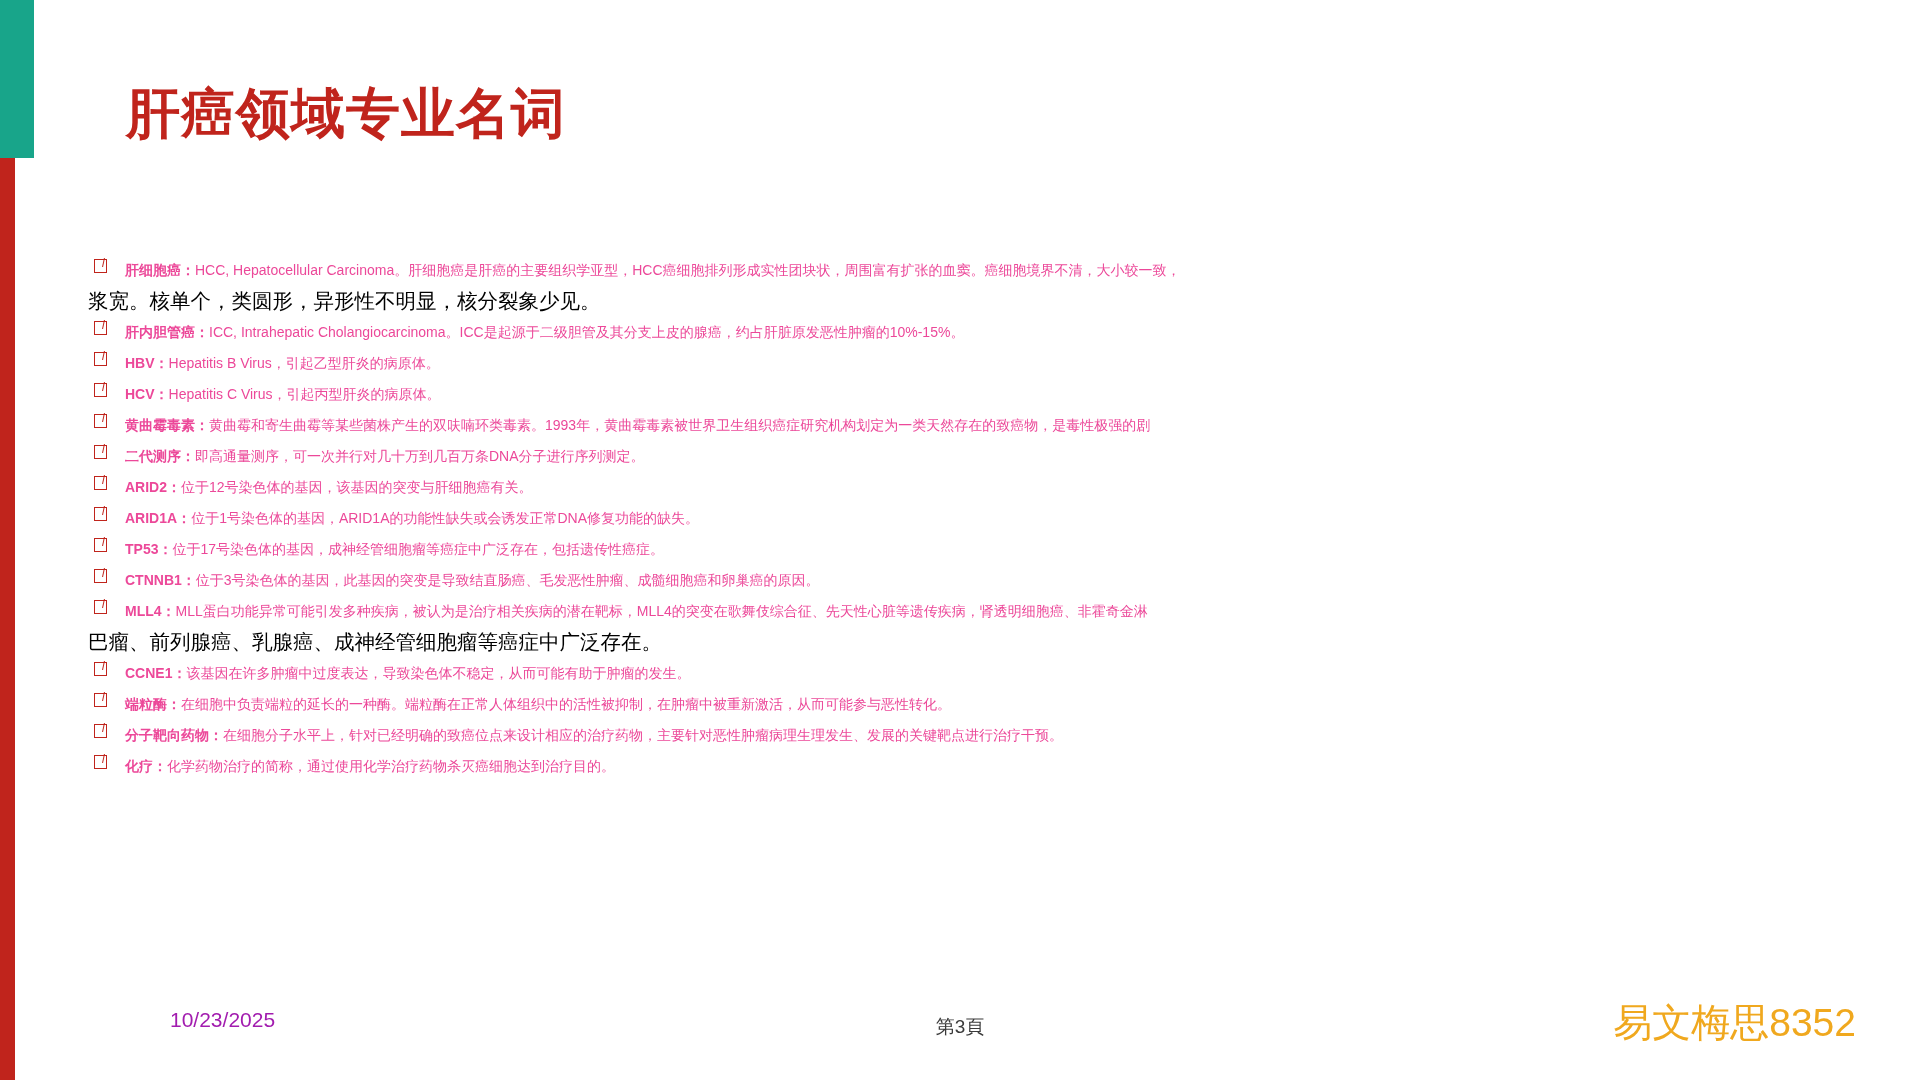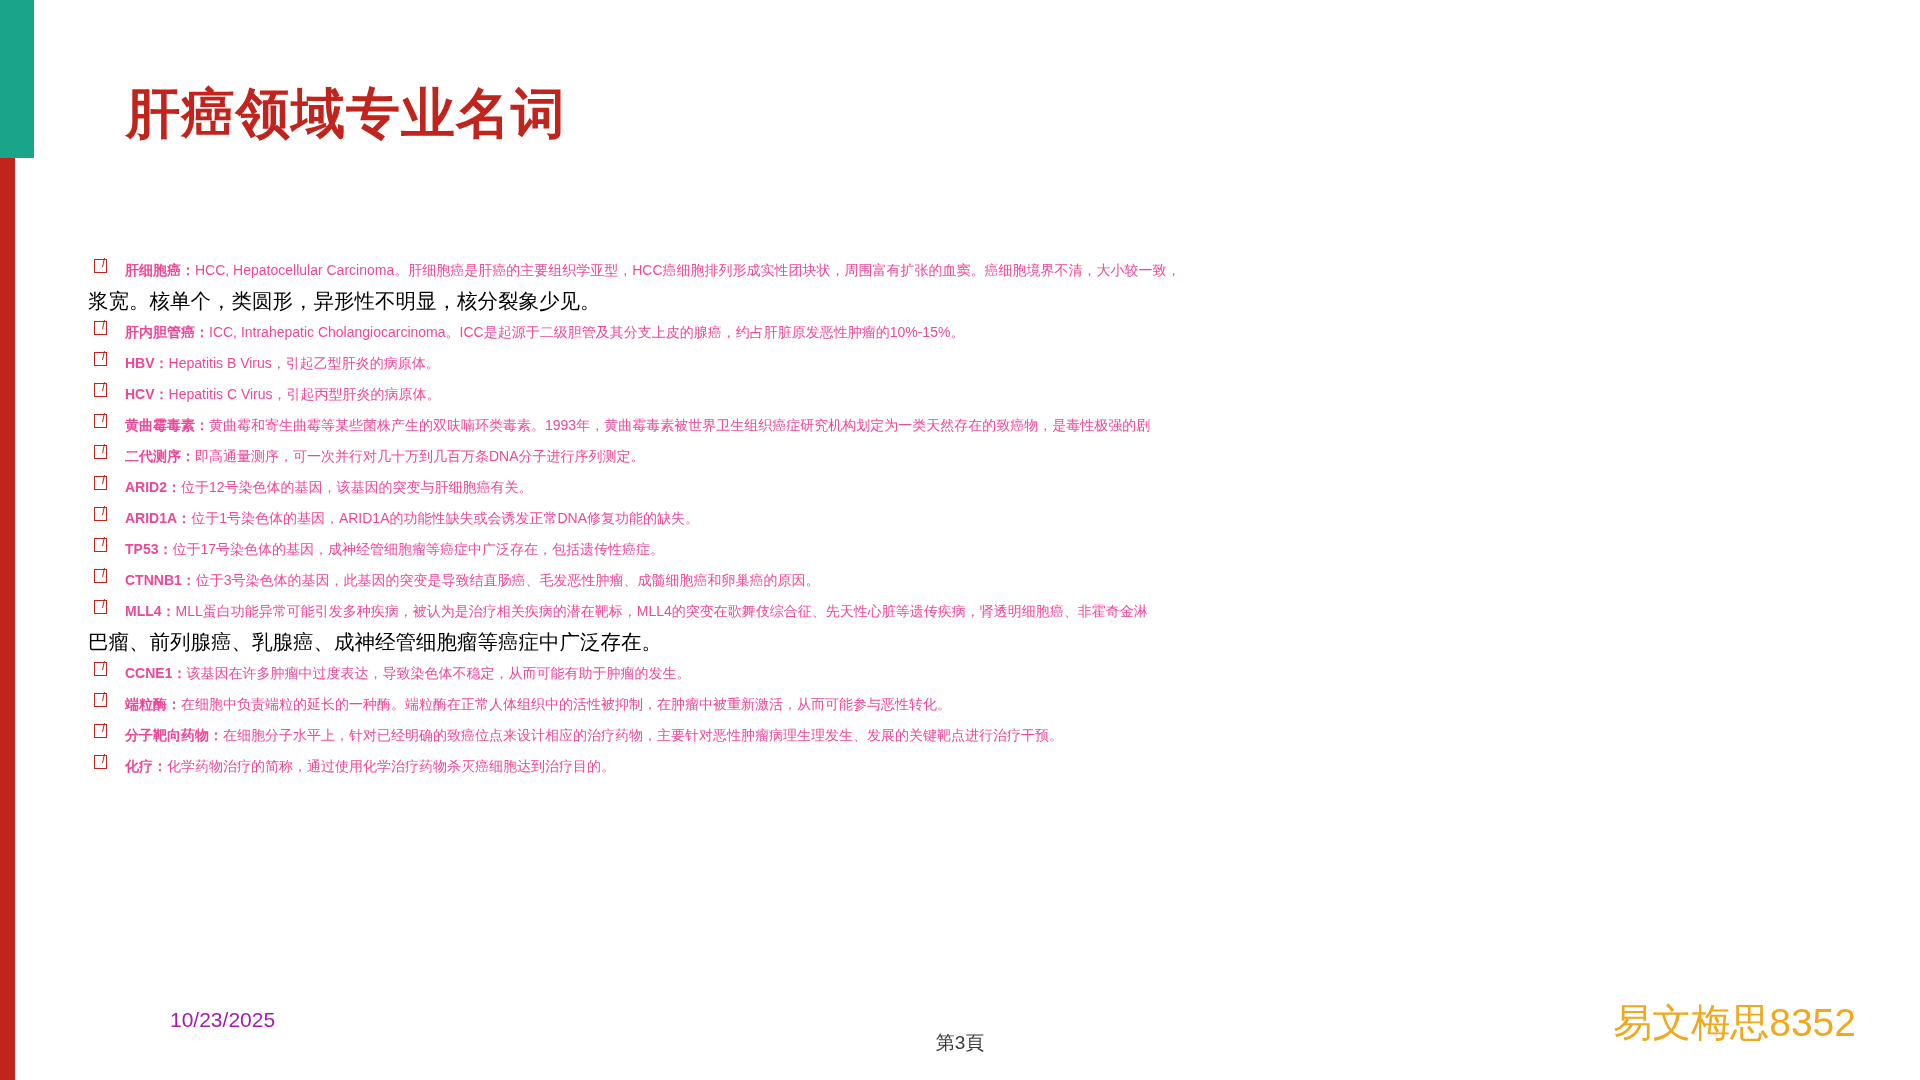--- a/index.html
+++ b/index.html
@@ -103,21 +103,20 @@
     margin-left: 44px;
   }
   .footer-page {
     position: absolute;
     left: 0;
     right: 0;
     top: 1014px;
     text-align: center;
     font-size: 19px;
     color: #3a3a3a;
-    margin-top: 16px;
   }
   .watermark {
     position: absolute;
     right: 64px;
     top: 996px;
     font-size: 39px;
     font-weight: normal;
     color: #F0A81E;
     white-space: nowrap;
   }

